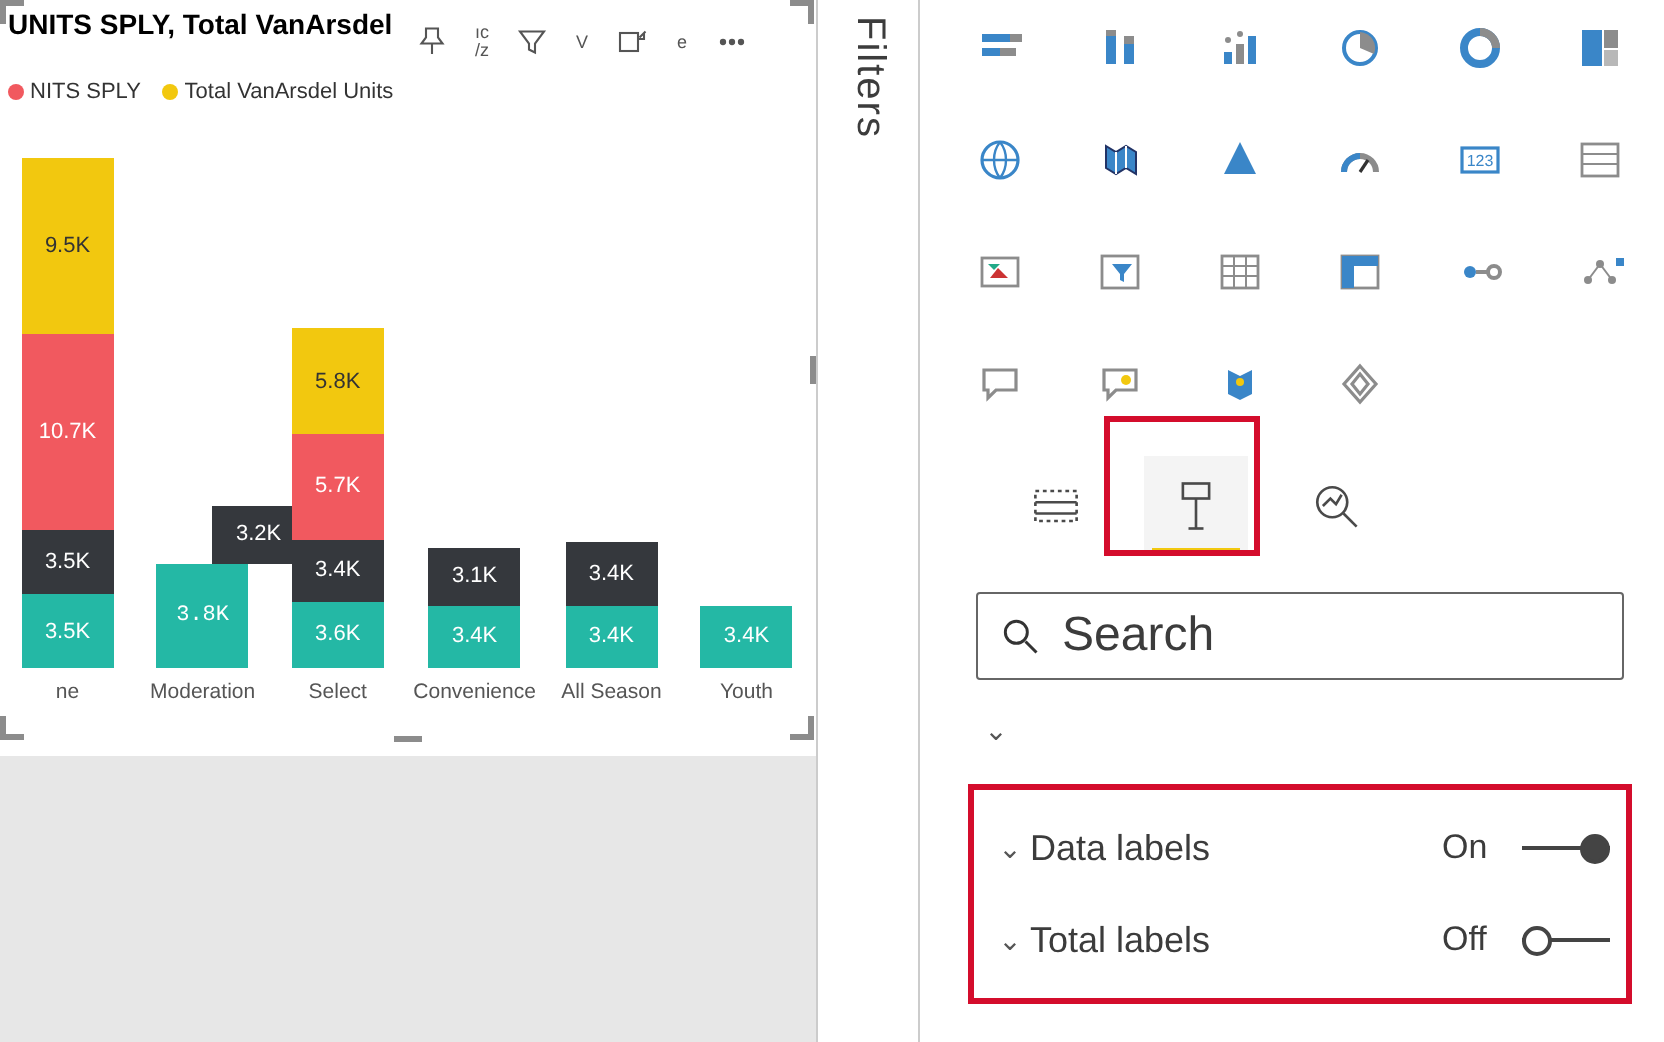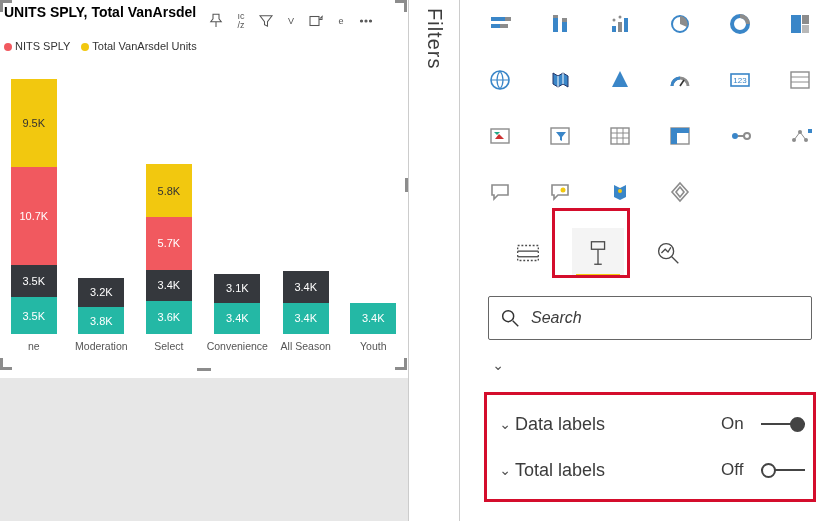--- a/index.html
+++ b/index.html
@@ -53,21 +53,21 @@
   .tab-row { display:flex; gap:18px; margin:10px 0 8px 22px; align-items:center;}
   .tab-btn { width:52px; height:50px; display:flex; align-items:center; justify-content:center; position:relative;}
   .tab-btn svg{width:30px;height:30px;stroke:#4a4a4a;fill:none;stroke-width:1.4;}
   .tab-active { background:#f4f4f4; }
   .tab-active::after{content:"";position:absolute;left:4px;right:4px;bottom:0;height:4px;background:#f2c80f;}
   .tab-highlight { position:absolute; border:3px solid #d40d2c; width:78px; height:70px; left:72px; top:-10px; pointer-events:none;}
   .tab-row-wrap{position:relative;}
 
   .search-box { display:flex; align-items:center; border:1px solid #666; border-radius:2px; height:44px; padding:0 10px; margin:4px 8px 10px 8px;}
   .search-box svg{width:22px;height:22px;stroke:#333;fill:none;stroke-width:1.6;margin-right:10px;}
-  .search-text { font-size:16px; color:#3c3c3c;font-style:italic; }
+  .search-text { font-size:24px; color:#3c3c3c; }
 
   .prop-row { display:flex; align-items:center; height:46px; padding:0 8px; font-size:18px; color:#3c3c3c;}
   .chev { width:20px; text-align:center; font-size:14px; color:#555;}
   .prop-label { flex:1; }
   .prop-state { width:40px; font-size:17px; }
   .toggle { width:44px; height:18px; position:relative; }
   .toggle-track{position:absolute;top:8px;left:0;right:0;height:2px;background:#444;}
   .toggle-knob{position:absolute;top:2px;width:15px;height:15px;border-radius:50%;border:2px solid #444;background:#fff;}
   .toggle.on .toggle-knob{right:0;background:#444;}
   .toggle.off .toggle-knob{left:0;}
@@ -135,22 +135,22 @@
             <div class="bar-stack">
               <div class="seg teal" style="height: 36.8px;">3.5K</div>
               <div class="seg dark" style="height: 32.2px;">3.5K</div>
               <div class="seg coral" style="height: 98.44px;">10.7K</div>
               <div class="seg gold" style="height: 87.4px;">9.5K</div>
             </div>
             <div class="cat-label">ne</div>
           </div>
           <div class="bar-col">
             <div class="bar-stack">
-              <div class="seg teal" style="height: 27px;">3.8K</div>
-              <div class="seg dark" style="height: 29.44px;">3.2K</div>
+              <div class="seg teal" style="height: 52px; font-family: Liberation Mono, monospace;">3.8K</div>
+              <div class="seg dark" style="height: 29.44px; margin-left: 28px;">3.2K</div>
             </div>
             <div class="cat-label">Moderation</div>
           </div>
           <div class="bar-col">
             <div class="bar-stack">
               <div class="seg teal" style="height: 33.12px;">3.6K</div>
               <div class="seg dark" style="height: 31.28px;">3.4K</div>
               <div class="seg coral" style="height: 52.44px;">5.7K</div>
               <div class="seg gold" style="height: 53.36px;">5.8K</div>
             </div>

